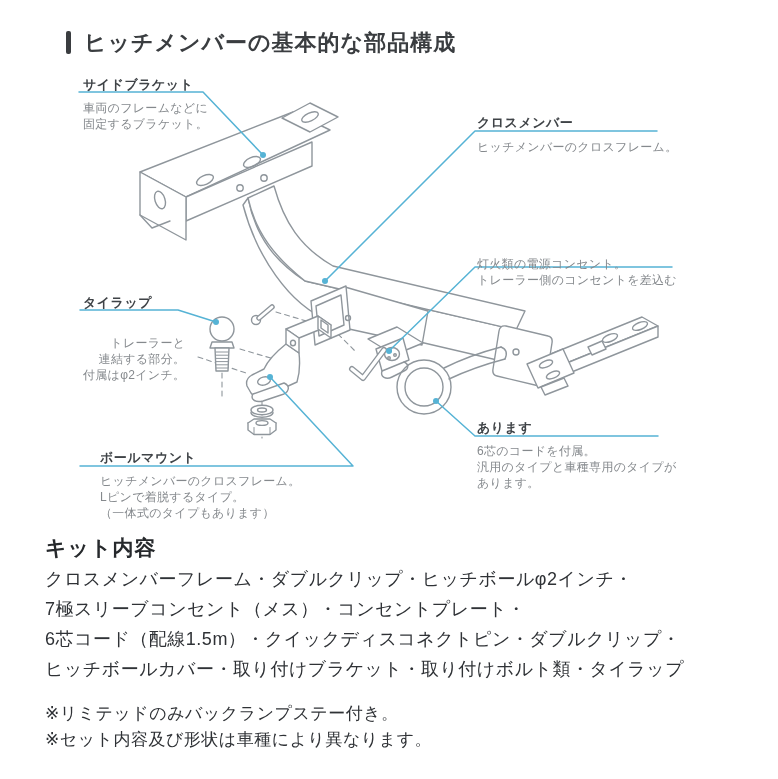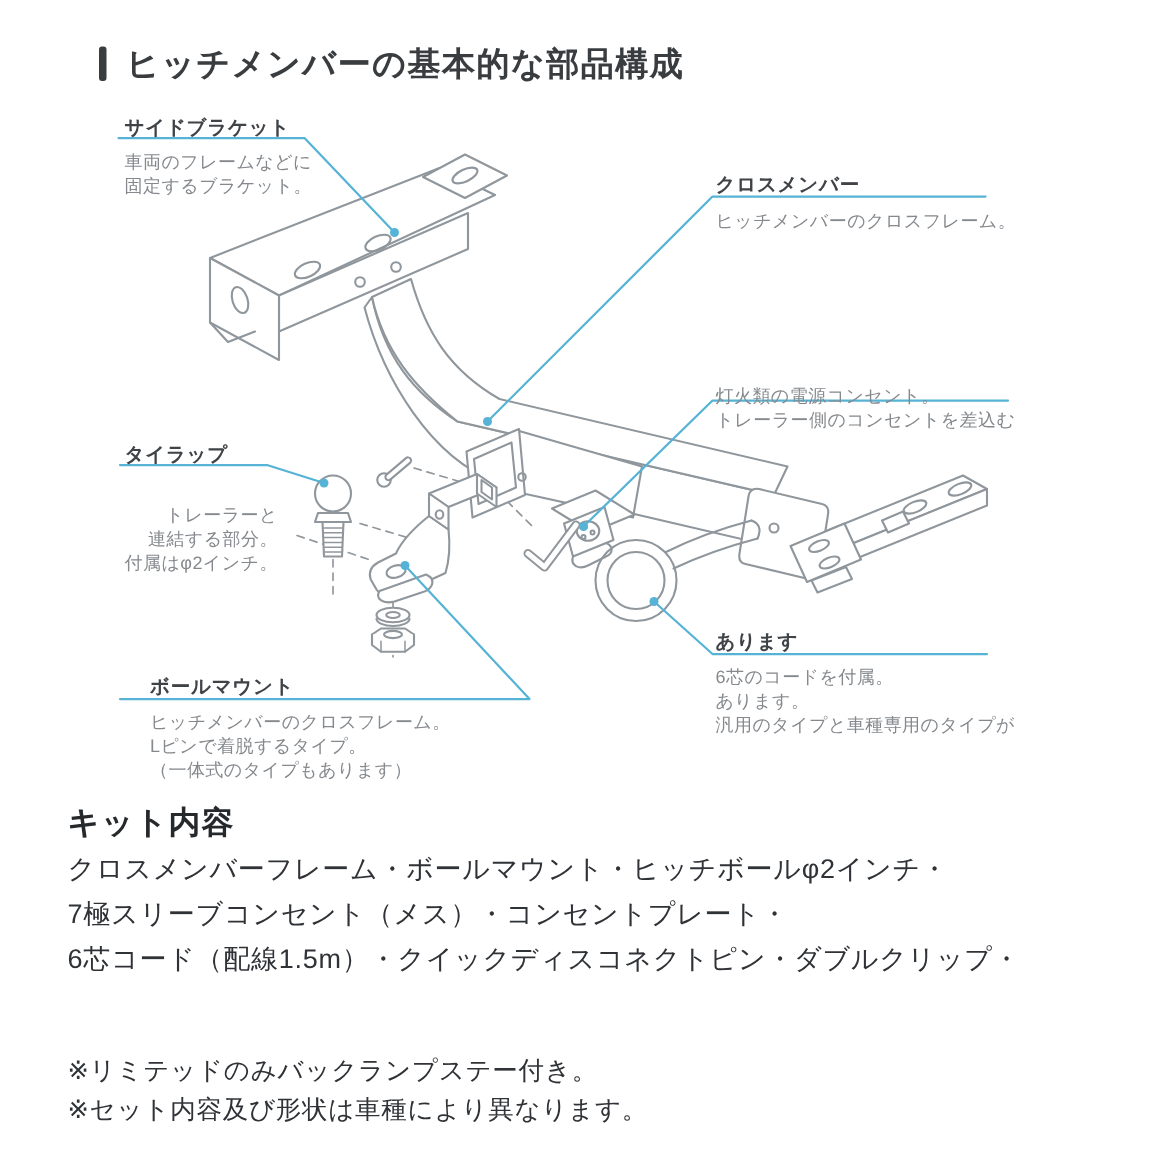--- a/index.html
+++ b/index.html
@@ -201,38 +201,39 @@
     <div>トレーラーと</div>
     <div>連結する部分。</div>
     <div>付属はφ2インチ。</div>
   </div>
 </div>
 
 <div class="abs" style="left:477px;top:419px;">
   <div class="lbl-title">あります</div>
   <div class="lbl-desc" style="margin-top:6px;">
     <div>6芯のコードを付属。</div>
+    <div>汎用のタイプと車種専用のタイプが</div>
     <div>あります。</div>
-    <div>汎用のタイプと車種専用のタイプが</div>
   </div>
 </div>
 
 <div class="abs" style="left:100px;top:449px;">
   <div class="lbl-title">ボールマウント</div>
   <div class="lbl-desc" style="margin-top:6px;">
     <div>ヒッチメンバーのクロスフレーム。</div>
     <div>Lピンで着脱するタイプ。</div>
     <div>（一体式のタイプもあります）</div>
   </div>
 </div>
 
 <div class="abs kit-heading">キット内容</div>
 
 <div class="abs kit-lines">
-  <div>クロスメンバーフレーム・ボールマウント・ヒッチボールφ2インチ・</div>
+  <div>クロスメンバーフレーム・ダブルクリップ・ヒッチボールφ2インチ・</div>
   <div>7極スリーブコンセント（メス）・コンセントプレート・</div>
   <div>6芯コード（配線1.5m）・クイックディスコネクトピン・ダブルクリップ・</div>
+  <div>ヒッチボールカバー・取り付けブラケット・取り付けボルト類・タイラップ</div>
 </div>
 
 <div class="abs kit-notes">
   <div>※リミテッドのみバックランプステー付き。</div>
   <div>※セット内容及び形状は車種により異なります。</div>
 </div>
 
 </body></html>

